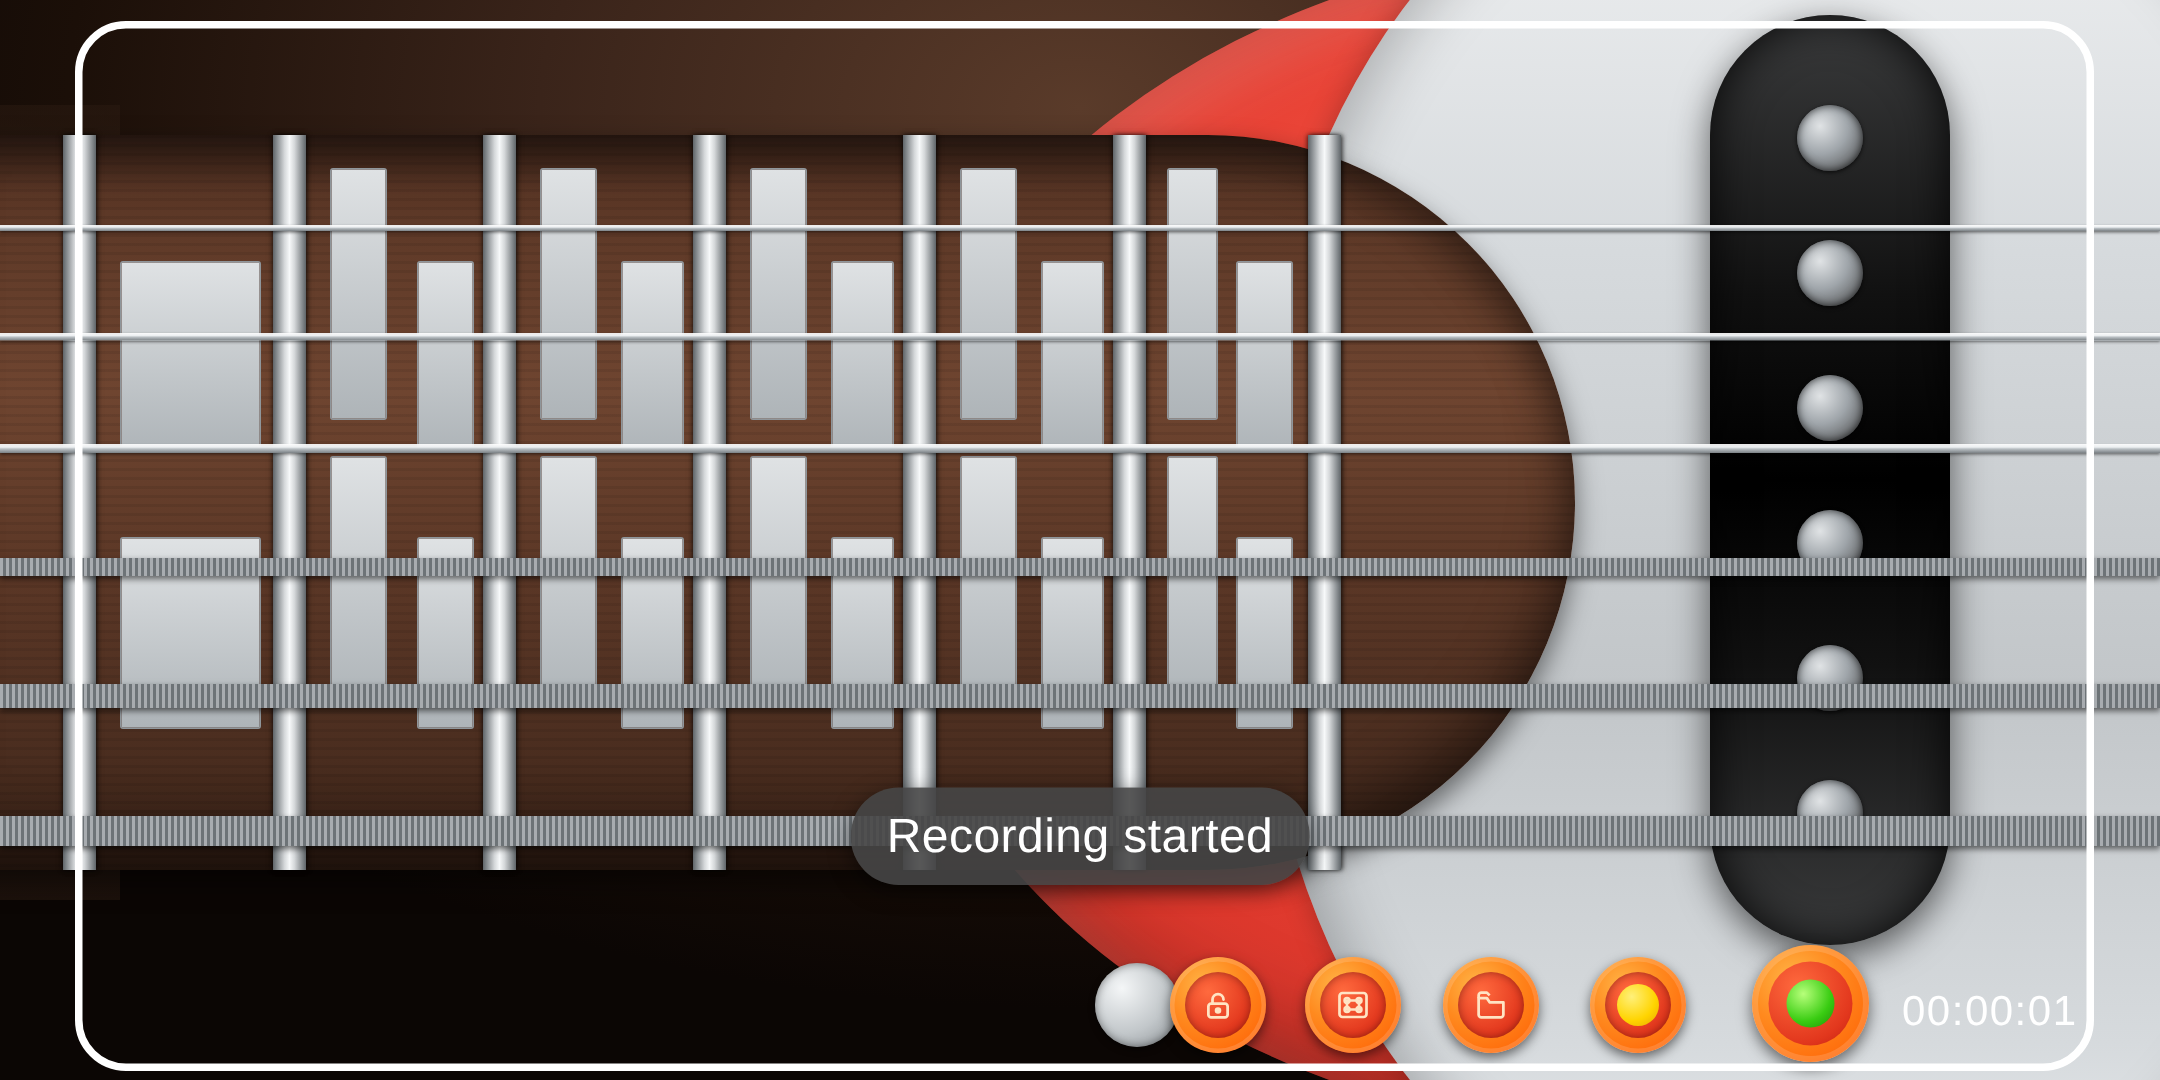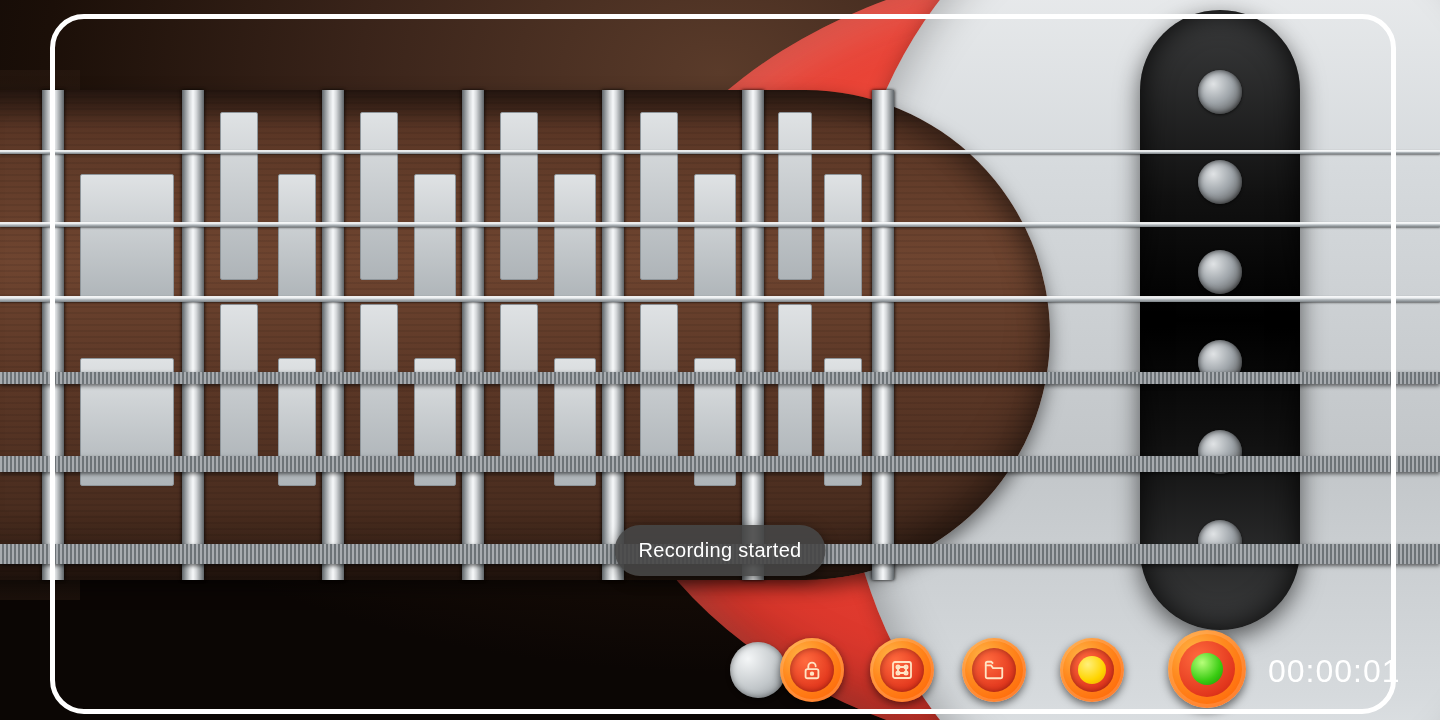--- a/index.html
+++ b/index.html
@@ -40,40 +40,40 @@
   .string{position:absolute;left:0;width:1440px;}
   .string.plain{background:linear-gradient(180deg,rgba(255,255,255,.9) 0%,#eceff1 35%,#b9bfc3 55%,#7b8185 100%);box-shadow:0 1px 2px rgba(0,0,0,.5);}
   .string.wound{
     background:
       repeating-linear-gradient(90deg,#a8acb0 0 2px,#6d7377 2px 4px),
       linear-gradient(180deg,rgba(255,255,255,.25) 0%,rgba(0,0,0,.25) 100%);
     box-shadow:0 2px 4px rgba(0,0,0,.55);}
   
   .frame{position:absolute;left:50px;top:14px;width:1336px;height:690px;border-radius:34px;border:5px solid #fff;box-shadow:0 0 0 2000px rgba(0,0,0,0.0);pointer-events:none;}
   
-  .toast{position:absolute;left:50%;transform:translateX(-50%);top:525px;background:rgba(70,70,70,.9);color:#fff;padding:14px 24px;border-radius:32px;font-size:20px;letter-spacing:.3px;box-shadow:0 4px 14px rgba(0,0,0,.5);}
+  .toast{position:absolute;left:50%;transform:translateX(-50%);top:525px;background:rgba(70,70,70,.9);color:#fff;padding:14px 24px;border-radius:32px;font-size:32px;letter-spacing:.3px;box-shadow:0 4px 14px rgba(0,0,0,.5);}
   
   .knob{position:absolute;bottom:22px;width:56px;height:56px;border-radius:50%;
     background:radial-gradient(circle at 32% 30%, #f4f6f7 0%, #c2c7ca 55%, #888d91 100%);
     box-shadow:inset 0 0 6px rgba(0,0,0,.45), 0 2px 4px rgba(0,0,0,.5);}
   .btn{position:absolute;bottom:18px;width:64px;height:64px;border-radius:50%;display:flex;align-items:center;justify-content:center;
     background:radial-gradient(circle at 35% 30%, #ffb547 0%, #ff8a1f 40%, #ff5a00 100%);
     box-shadow:0 3px 8px rgba(0,0,0,.55), inset 0 0 0 3px rgba(255,255,255,.15);}
   .btn-inner{width:44px;height:44px;border-radius:50%;display:flex;align-items:center;justify-content:center;
     background:radial-gradient(circle at 35% 30%, #ff6a3e 0%, #e2371d 70%, #c21f10 100%);
     box-shadow:inset 0 0 6px rgba(0,0,0,.35);}
   .btn svg{display:block;}
   .rec-big{position:absolute;bottom:12px;width:78px;height:78px;border-radius:50%;display:flex;align-items:center;justify-content:center;
     background:radial-gradient(circle at 35% 30%, #ffb547 0%, #ff8a1f 40%, #ff5a00 100%);
     box-shadow:0 4px 10px rgba(0,0,0,.55), inset 0 0 0 4px rgba(255,255,255,.15);}
   .rec-big .ring{width:56px;height:56px;border-radius:50%;display:flex;align-items:center;justify-content:center;
     background:radial-gradient(circle at 35% 30%, #ff6a3e 0%, #e2371d 70%, #c21f10 100%);}
   .dot-y{width:28px;height:28px;border-radius:50%;background:radial-gradient(circle at 35% 30%, #fff07a 0%, #ffd400 60%, #e6a800 100%);}
   .dot-g{width:32px;height:32px;border-radius:50%;background:radial-gradient(circle at 35% 30%, #b7ff7a 0%, #39cc12 60%, #1f8f06 100%);}
-  .timer{position:absolute;bottom:30px;color:#fff;font-size:32px;font-weight:500;font-family:'Segoe UI',Arial,sans-serif;letter-spacing:1px;margin-top:37px;}
+  .timer{position:absolute;bottom:30px;color:#fff;font-size:28px;font-weight:500;font-family:'Segoe UI',Arial,sans-serif;letter-spacing:1px;margin-top:37px;}
 </style>
 </head>
 <body>
 
 <div class="stage">
 
   <div class="body-red"></div>
   <div class="pickguard"></div>
   <div class="pickguard-screw" style="right:204px;top:22px"></div>
 

